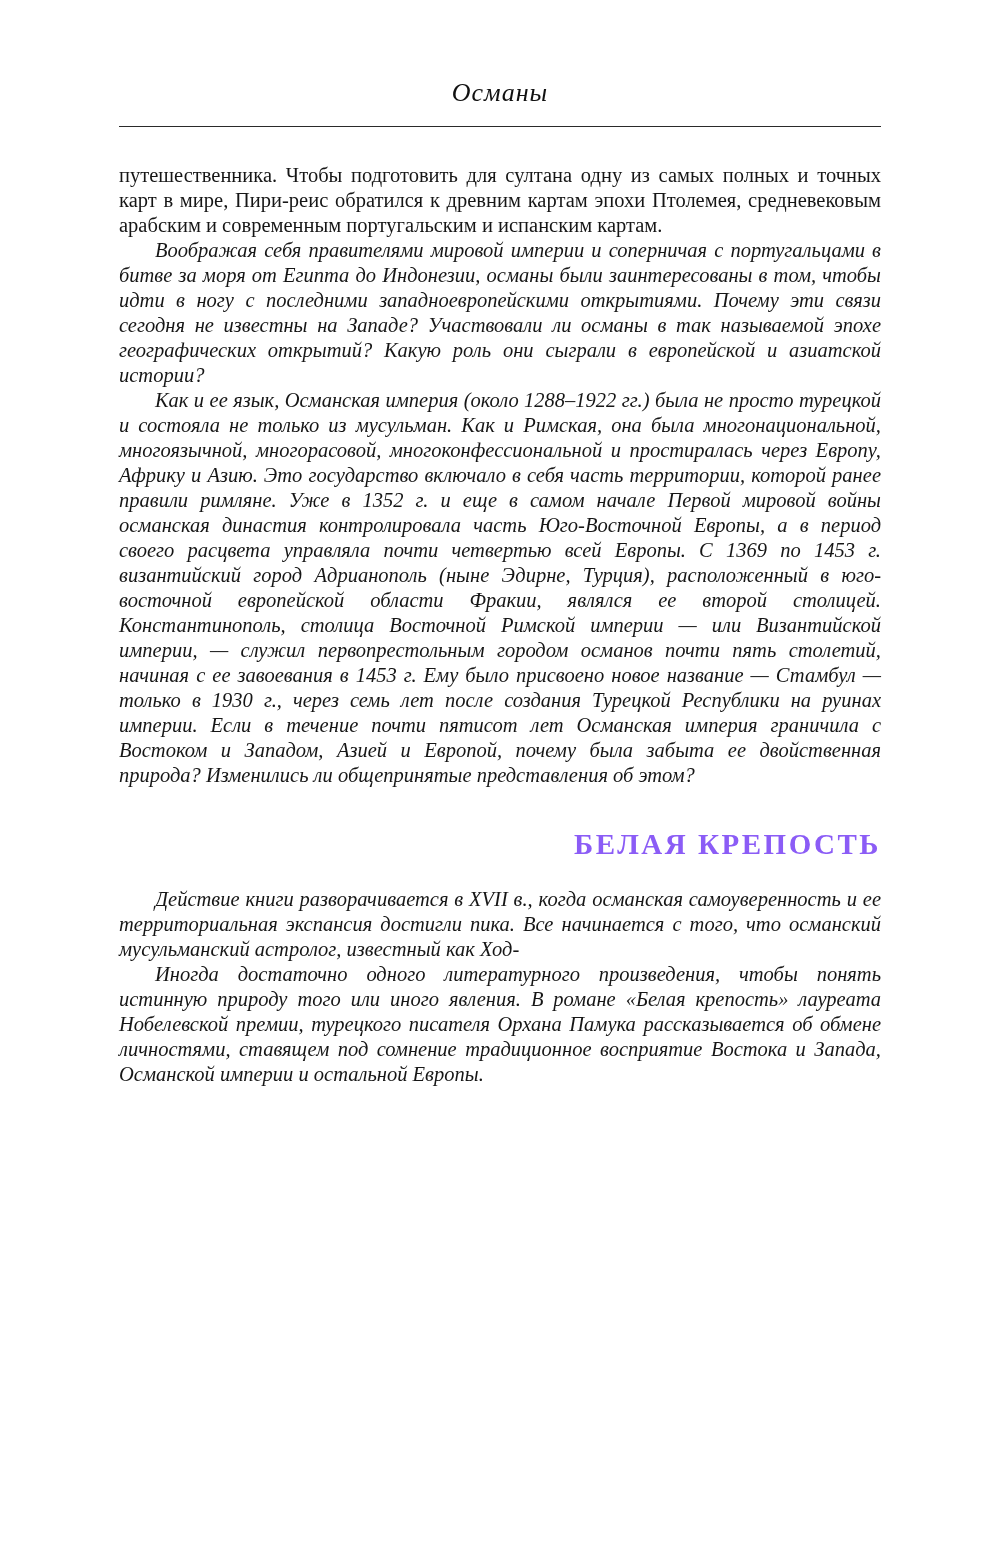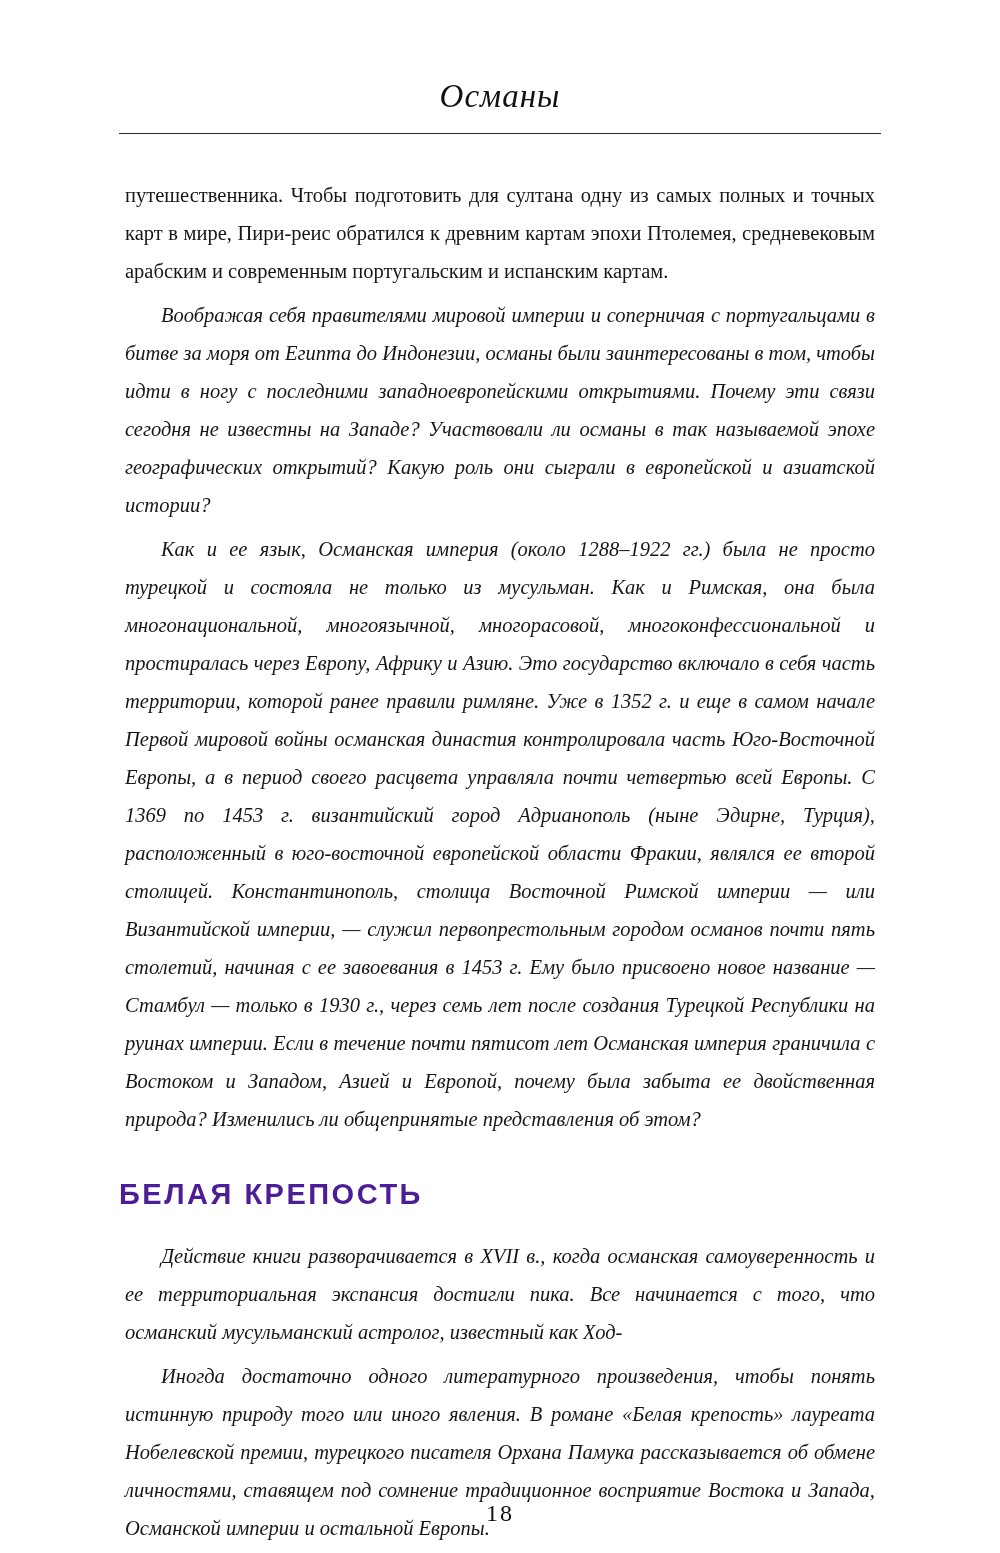--- a/index.html
+++ b/index.html
@@ -18,60 +18,60 @@
   .page {
     width: 1000px;
     height: 1553px;
     box-sizing: border-box;
     padding: 0;
     position: relative;
   }
   .running-head {
     text-align: center;
     font-family: "Liberation Serif", serif;
-    font-size: 33px;
+    font-size: 26px;
     letter-spacing: 1px;
     color: #111;
     margin-top: 78px;
     font-style: italic;
     font-weight: 400;
   }
   .head-rule {
     width: 762px;
     margin: 18px auto 0 auto;
     border-top: 1px solid #2a2a2a;
     height: 0;
   }
   .content {
     width: 762px;
     margin: 0 auto;
     padding-top: 36px;
   }
   p.body-par {
     font-size: 20.5px;
-    line-height: 38px;
+    line-height: 25px;
     text-align: justify;
     text-justify: inter-word;
-    margin: 6px;
+    margin: 0;
     hyphens: manual;
     color: #161616;
   }
   p.body-par.indent {
     text-indent: 36px;
     font-style: italic;
   }
   h2.section-title {
-    text-align: left;
+    text-align: right;
     font-size: 29px;
     letter-spacing: 2.5px;
     font-weight: 700;
     margin: 40px 0 26px 0;
-    color: #4c1d95;
+    color: #8b5cf6;
     text-transform: uppercase;
-    font-family: Liberation Sans, sans-serif;
+    font-family: Liberation Serif, serif;
   }
   .folio {
     position: absolute;
     bottom: 104px;
     left: 0;
     width: 1000px;
     text-align: center;
     font-size: 24px;
     letter-spacing: 2px;
     color: #111;
@@ -95,15 +95,14 @@
     <p class="body-par indent">Как и ее язык, Османская империя (около 1288–1922 гг.) была не просто турецкой и состояла не только из мусульман. Как и Римская, она была многонациональной, многоязычной, многорасовой, многоконфессиональной и простиралась через Европу, Африку и Азию. Это государство включало в себя часть территории, которой ранее правили римляне. Уже в 1352 г. и еще в самом начале Первой мировой войны османская династия контролировала часть Юго-Восточной Европы, а в период своего расцвета управляла почти четвертью всей Европы. С 1369 по 1453 г. византийский город Адрианополь (ныне Эдирне, Турция), расположенный в юго-восточной европейской области Фракии, являлся ее второй столицей. Константинополь, столица Восточной Римской империи — или Византийской империи, — служил первопрестольным городом османов почти пять столетий, начиная с ее завоевания в 1453 г. Ему было присвоено новое название — Стамбул — только в 1930 г., через семь лет после создания Турецкой Республики на руинах империи. Если в течение почти пятисот лет Османская империя граничила с Востоком и Западом, Азией и Европой, почему была забыта ее двойственная природа? Изменились ли общепринятые представления об этом?</p>
 
     <h2 class="section-title">БЕЛАЯ КРЕПОСТЬ</h2>
 
     <p class="body-par indent">Действие книги разворачивается в XVII в., когда османская самоуверенность и ее территориальная экспансия достигли пика. Все начинается с того, что османский мусульманский астролог, известный как Ход-</p>
 
     <p class="body-par indent">Иногда достаточно одного литературного произведения, чтобы понять истинную природу того или иного явления. В романе «Белая крепость» лауреата Нобелевской премии, турецкого писателя Орхана Памука рассказывается об обмене личностями, ставящем под сомнение традиционное восприятие Востока и Запада, Османской империи и остальной Европы.</p>
 
   </div>
 
-  <div class="folio">18</div>
 
 </div>
 
 </body></html>

